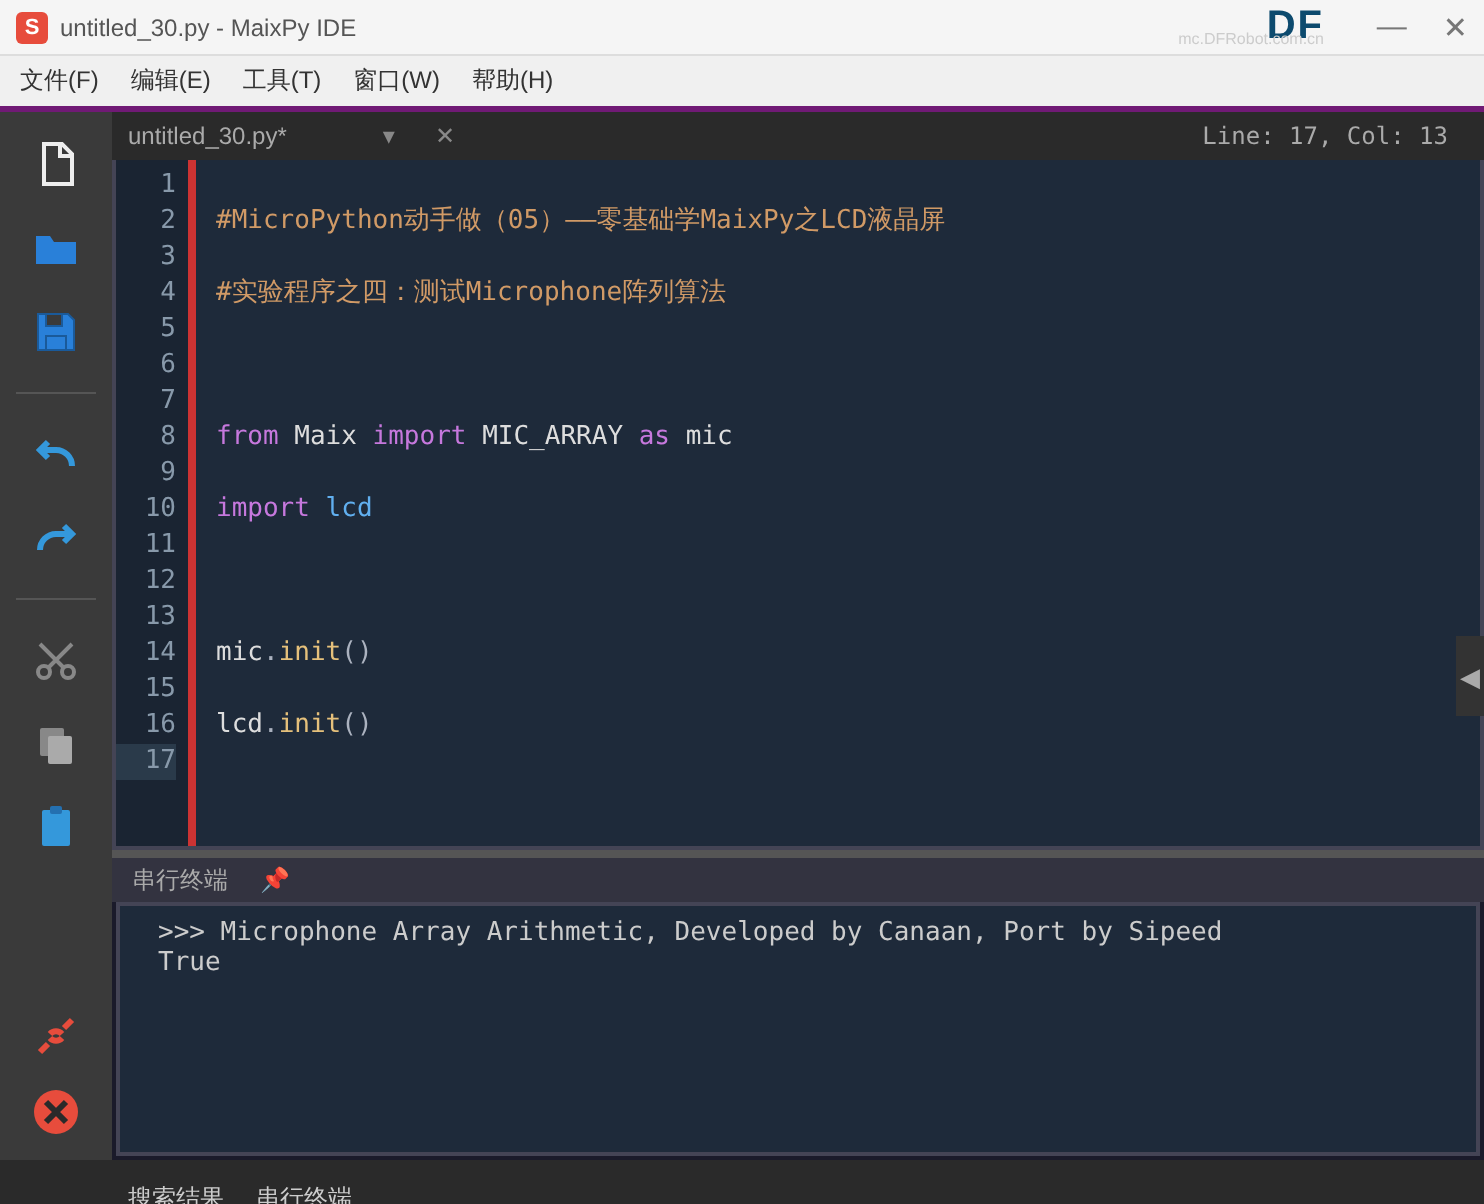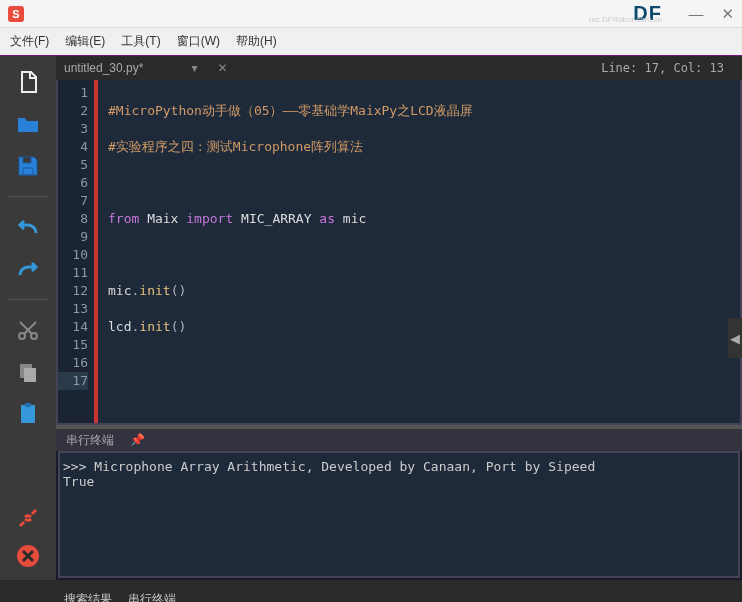--- a/index.html
+++ b/index.html
@@ -4,21 +4,21 @@
 <style>
 * { margin: 0; padding: 0; box-sizing: border-box; }
 body { font-family: "Microsoft YaHei", sans-serif; background: #ededed; width: 742px; height: 602px; overflow: hidden; font-size: 13px; }
 .titlebar { height: 28px; background: #f5f5f5; display: flex; align-items: center; padding: 0 8px; position: relative; border-bottom: 1px solid #ddd; }
 .titlebar .app-icon { width: 16px; height: 16px; background: #e74c3c; border-radius: 3px; margin-right: 6px; display: flex; align-items: center; justify-content: center; color: #fff; font-weight: bold; font-size: 11px; }
 .titlebar .title-text { color: #555; font-size: 12px; }
 .titlebar .win-controls { position: absolute; right: 8px; display: flex; gap: 18px; align-items: center; }
 .titlebar .win-controls span { color: #777; font-size: 15px; cursor: pointer; }
 .titlebar .df-logo { position: absolute; right: 80px; color: #0c4a6e; font-weight: bold; font-size: 20px; letter-spacing: 1px; }
 .titlebar .df-url { position: absolute; right: 80px; top: 15px; color: #ccc; font-size: 8px; }
-.menubar { height: 28px; background: #f0f0f0; display: flex; align-items: center; padding: 0 10px; gap: 16px; border-bottom: 1px solid #701a75; }
+.menubar { height: 28px; background: #f0f0f0; display: flex; align-items: center; padding: 0 10px; gap: 16px; border-bottom: 3px solid #701a75; }
 .menubar span { color: #333; font-size: 12px; cursor: pointer; }
 .main { display: flex; height: calc(602px - 28px - 28px - 22px); background: #a21caf; }
 .sidebar { width: 56px; background: #3a3a3a; display: flex; flex-direction: column; align-items: center; padding-top: 12px; gap: 14px; position: relative; }
 .sidebar .sep { width: 40px; height: 1px; background: #555; margin: 2px 0; }
 .side-icon { width: 28px; height: 28px; cursor: pointer; display: flex; align-items: center; justify-content: center; }
 .side-icon svg { width: 24px; height: 24px; }
 .sidebar-bottom { position: absolute; bottom: 10px; display: flex; flex-direction: column; gap: 10px; align-items: center; }
 .editor-area { flex: 1; display: flex; flex-direction: column; background: #1e2a3a; position: relative; }
 .tab-bar { height: 24px; background: #2a2a2a; display: flex; align-items: center; padding: 0 8px; color: #aaa; font-size: 12px; }
 .tab-bar .tab { display: flex; align-items: center; gap: 8px; }
@@ -33,31 +33,32 @@
 .code .row { height: 18px; }
 .kw { color: #c678dd; }
 .kw2 { color: #61afef; }
 .cmt { color: #d19a66; }
 .fn { color: #e5c07b; }
 .id { color: #ddd; }
 .op { color: #abb2bf; }
 .terminal-area { height: 155px; background: #1a1a2a; display: flex; flex-direction: column; border-top: 4px solid #555; }
 .term-head { height: 22px; background: #333340; display: flex; align-items: center; padding: 0 10px; gap: 14px; color: #aaa; font-size: 12px; }
 .term-head .pin { margin-left: 2px; }
-.term-body { flex: 1; padding: 6px 3px; font-family: Consolas, monospace; font-size: 13px; color: #ccc; background: #1e2a3a; white-space: pre-wrap; overflow: auto; border: 2px solid #445; margin: 0 2px 2px 2px; }
+.term-body { flex: 1; padding: 6px 19px; font-family: Consolas, monospace; font-size: 13px; color: #ccc; background: #1e2a3a; white-space: pre-wrap; overflow: auto; border: 2px solid #445; margin: 0 2px 2px 2px; }
 .statusbar { height: 38px; background: #2a2a2a; display: flex; align-items: center; color: #ccc; font-size: 12px; padding: 0 8px; }
 .statusbar .s-left { display: flex; gap: 16px; margin-left: 56px; }
 .statusbar .s-right { margin-left: auto; display: flex; gap: 18px; font-family: monospace; }
 .collapse-handle { position: absolute; right: 0; top: 50%; width: 14px; height: 40px; background: #333; display: flex; align-items: center; justify-content: center; color: #aaa; cursor: pointer; }
 </style>
 </head>
 <body>
 
 <div class="titlebar">
   <div class="app-icon">S</div>
+  <div class="title-text">untitled_30.py - MaixPy IDE</div>
   <div class="df-logo">DF</div>
   <div class="df-url">mc.DFRobot.com.cn</div>
   <div class="win-controls">
     <span>—</span>
     <span>✕</span>
   </div>
 </div>
 
 <div class="menubar">
   <span>文件(F)</span>
@@ -160,20 +161,21 @@
           <div class="ln">15</div>
           <div class="ln">16</div>
           <div class="ln" style="background:#2a3a4a">17</div>
       </div>
       <div class="redmark"></div>
       <div class="code">
 <div class="row"><span class="cmt">#MicroPython动手做（05）——零基础学MaixPy之LCD液晶屏</span></div>
 <div class="row"><span class="cmt">#实验程序之四：测试Microphone阵列算法</span></div>
 <div class="row"></div>
 <div class="row"><span class="kw">from</span> <span class="id">Maix</span> <span class="kw">import</span> <span class="id">MIC_ARRAY</span> <span class="kw">as</span> <span class="id">mic</span></div>
+<div class="row"><span class="kw">import</span> <span class="kw2">lcd</span></div>
 <div class="row"></div>
 <div class="row"><span class="id">mic</span><span class="op">.</span><span class="fn">init</span><span class="op">()</span></div>
 <div class="row"><span class="id">lcd</span><span class="op">.</span><span class="fn">init</span><span class="op">()</span></div>
 <div class="row"></div>
 
 
 
 
 
 

